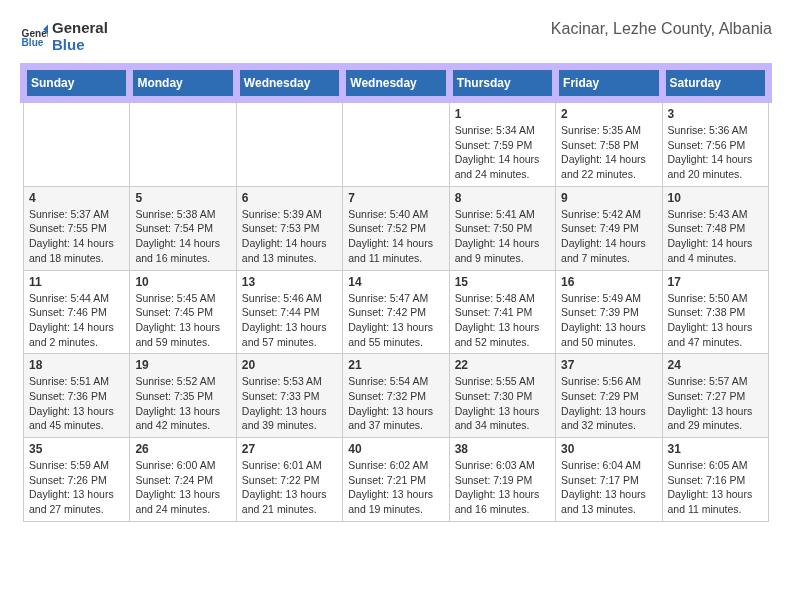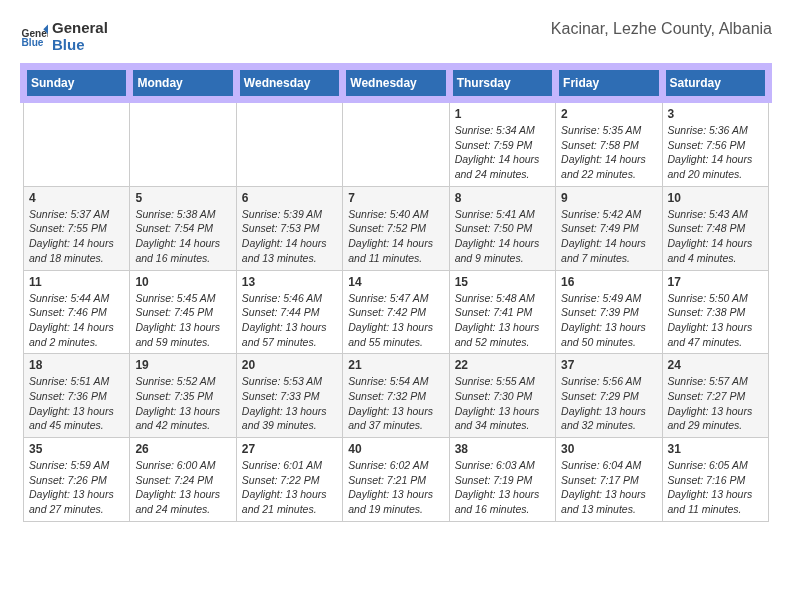--- a/index.html
+++ b/index.html
@@ -65,21 +65,20 @@
       font-weight: bold;
       font-size: 12px;
       color: #333;
       display: block;
       margin-bottom: 2px;
     }
     .day-info {
       color: #333;
       font-size: 10.5px;
       line-height: 1.4;
-      font-style: italic;
     }
     .empty-cell {
       background: #fff !important;
     }
   </style>
 </head>
 <body>
 
 <div class="header-area">
   <div class="logo">

